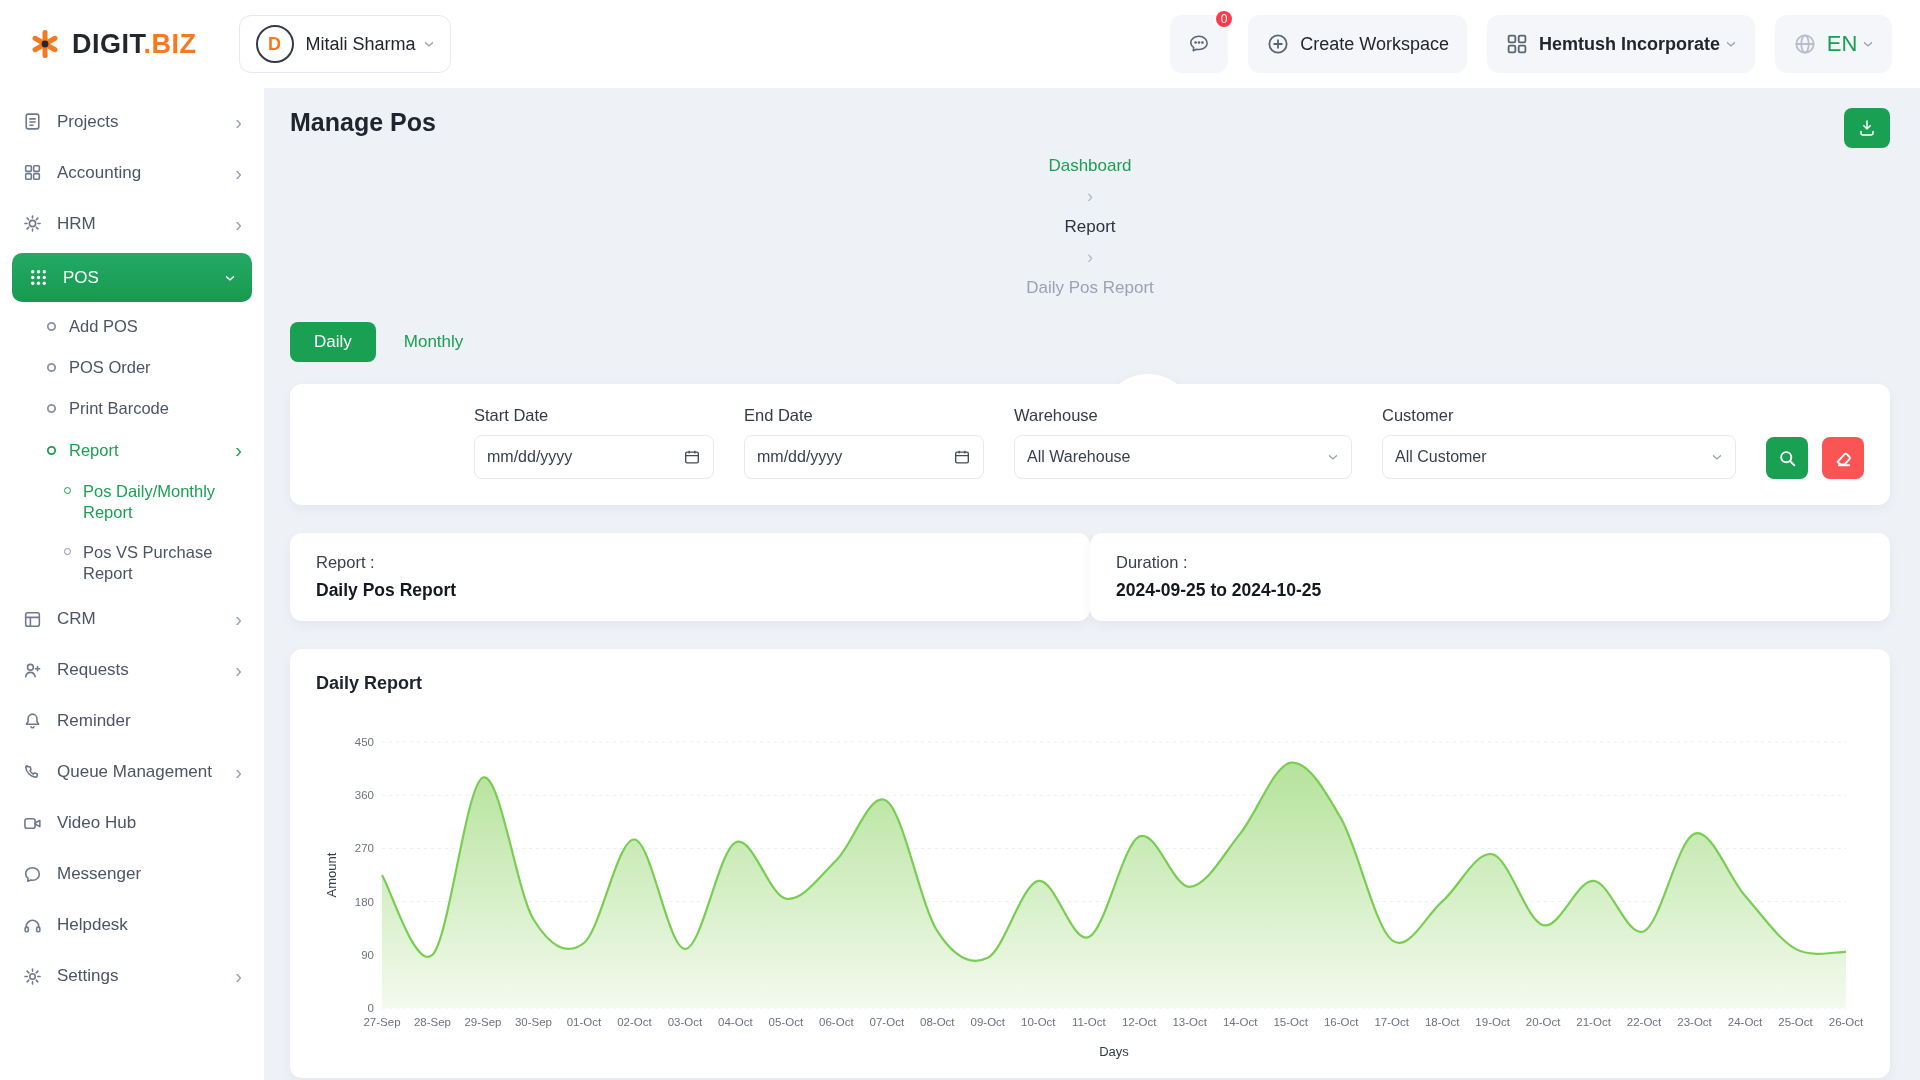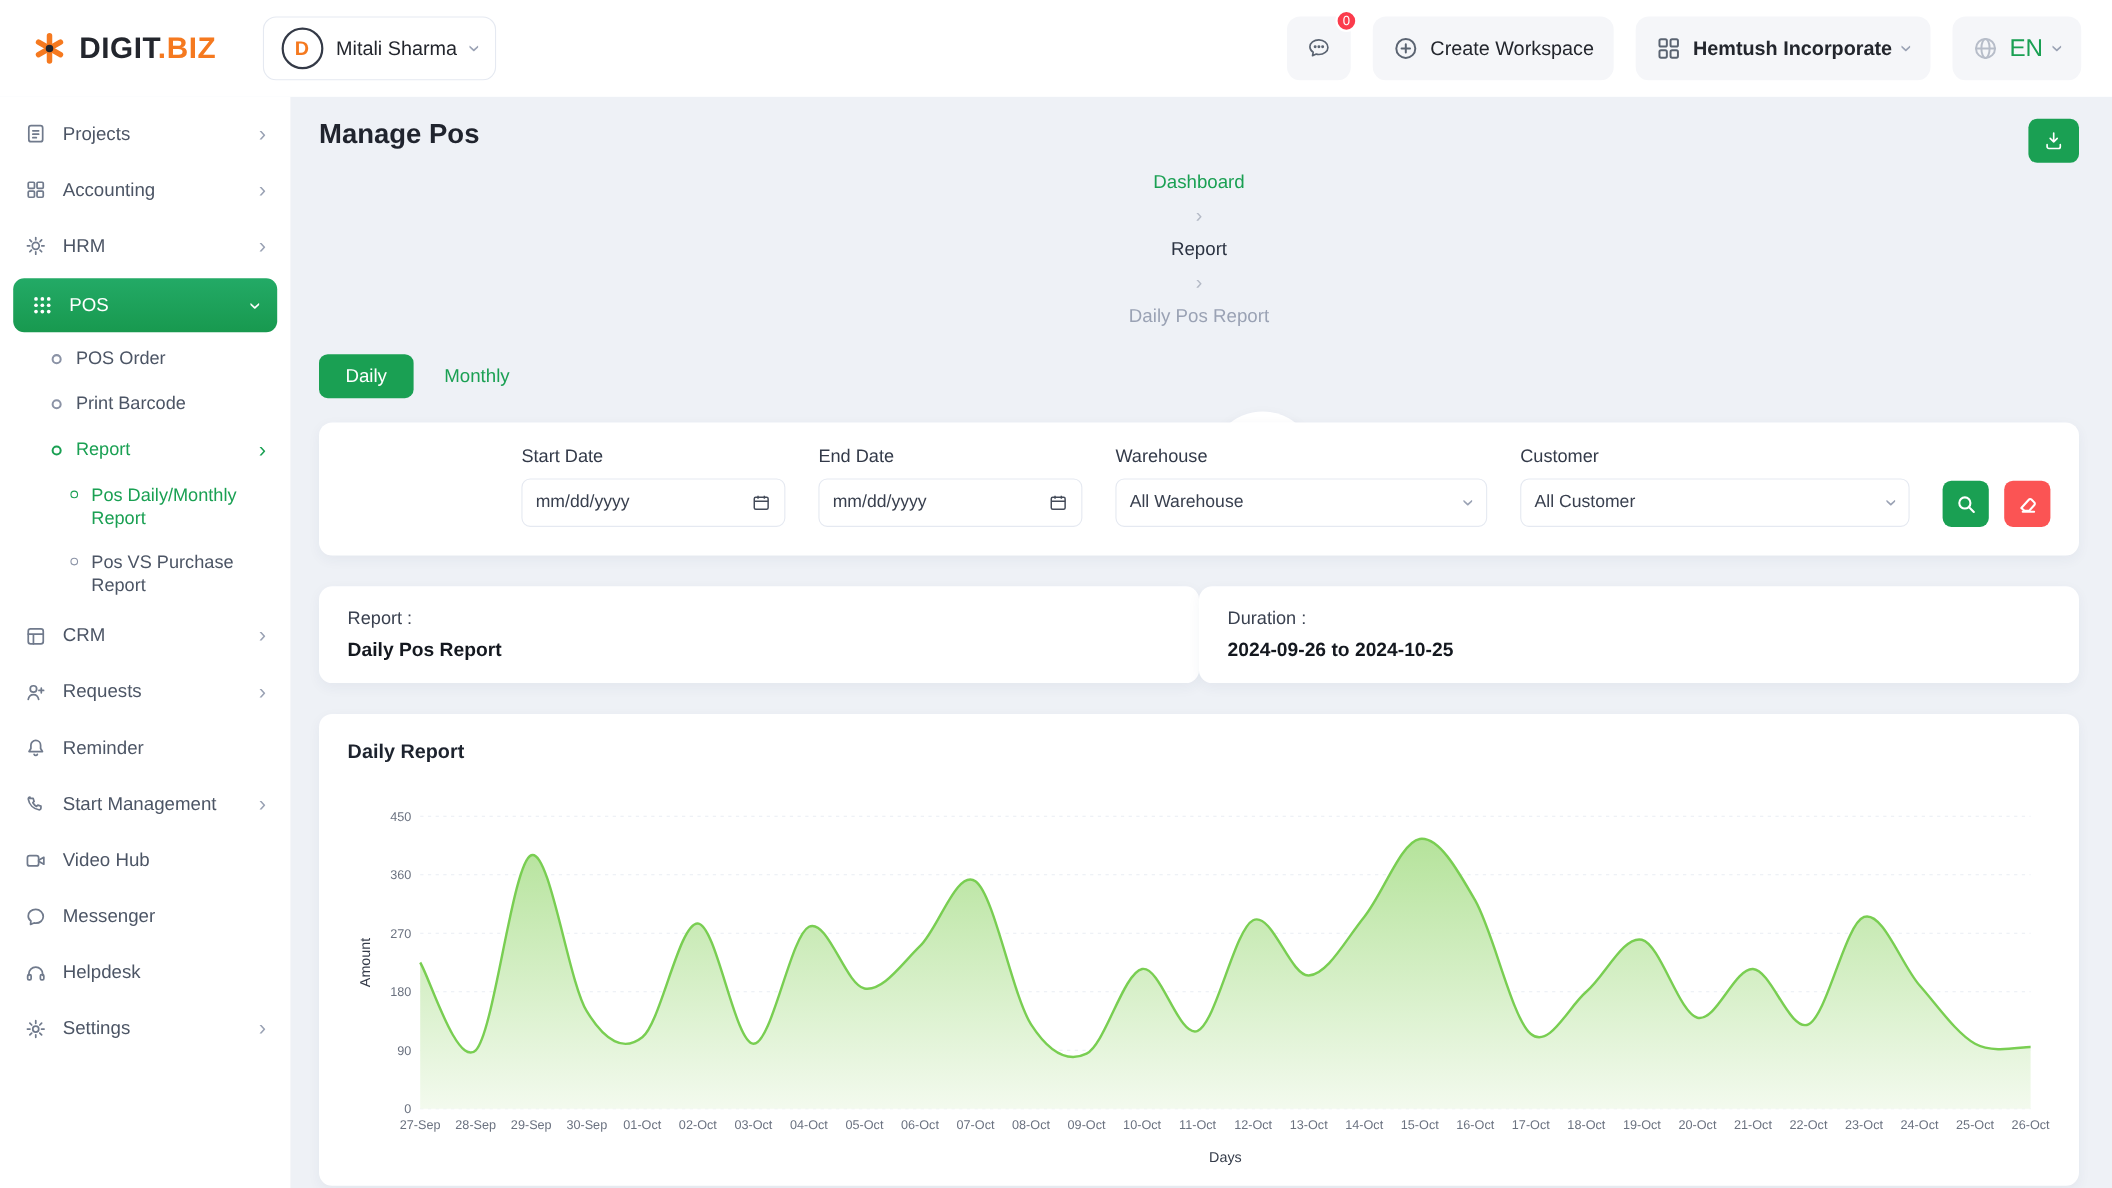--- a/index.html
+++ b/index.html
@@ -223,28 +223,36 @@
         </span>
       <span>POS</span>
       <span class="chev down">›</span>
     </div>
     <div class="sub-item">
       <span class="dot">
           <svg viewBox="0 0 12 12">
             <circle cx="6" cy="6" r="4"></circle>
           </svg>
         </span>
-      <span>POS Order</span>
+      <span>Add POS</span>
     </div>
     <div class="sub-item">
       <span class="dot">
           <svg viewBox="0 0 12 12">
             <circle cx="6" cy="6" r="4"></circle>
           </svg>
         </span>
+      <span>POS Order</span>
+    </div>
+    <div class="sub-item">
+      <span class="dot">
+          <svg viewBox="0 0 12 12">
+            <circle cx="6" cy="6" r="4"></circle>
+          </svg>
+        </span>
       <span>Print Barcode</span>
     </div>
     <div class="sub-item green">
       <span class="dot">
           <svg viewBox="0 0 12 12">
             <circle cx="6" cy="6" r="4"></circle>
           </svg>
         </span>
       <span>Report</span>
       <span class="chev">›</span>
@@ -286,21 +294,21 @@
           </svg>
         </span>
       <span>Reminder</span>
     </div>
     <div class="side-item">
       <span class="icn">
           <svg viewBox="0 0 20 20">
             <path d="M5 3.5c-1 0-1.6.9-1.4 1.9.8 4.6 4.4 8.2 9 9 1 .2 1.9-.5 1.9-1.5v-1.6l-2.7-.9-1.1 1.1a9 9 0 0 1-3.2-3.2l1.1-1.1-.9-2.7H5z"></path>
           </svg>
         </span>
-      <span>Start Management</span>
+      <span>Queue Management</span>
       <span class="chev">›</span>
     </div>
     <div class="side-item">
       <span class="icn">
           <svg viewBox="0 0 20 20">
             <rect x="2.8" y="5.5" width="9.7" height="9" rx="2"></rect>
             <path d="M12.5 9.5 17 7v6l-4.5-2.5z"></path>
           </svg>
         </span>
       <span>Video Hub</span>
@@ -419,21 +427,21 @@
       </div>
     </div>
 
     <div class="summary-row">
       <div class="card summary-card">
         <div class="sum-label">Report :</div>
         <div class="sum-value">Daily Pos Report</div>
       </div>
       <div class="card summary-card">
         <div class="sum-label">Duration :</div>
-        <div class="sum-value">2024-09-26 to 2024-10-25</div>
+        <div class="sum-value">2024-09-25 to 2024-10-25</div>
       </div>
     </div>
 
     <div class="card chart-card">
       <div class="chart-title">Daily Report</div>
       <div class="chart-wrap">
         <svg id="chart-svg" width="100%" height="336" viewBox="0 0 1540 336">
             <defs>
               <linearGradient id="ag" x1="0" y1="0" x2="0" y2="1">
                 <stop offset="0" stop-color="#b5e39b"></stop>

